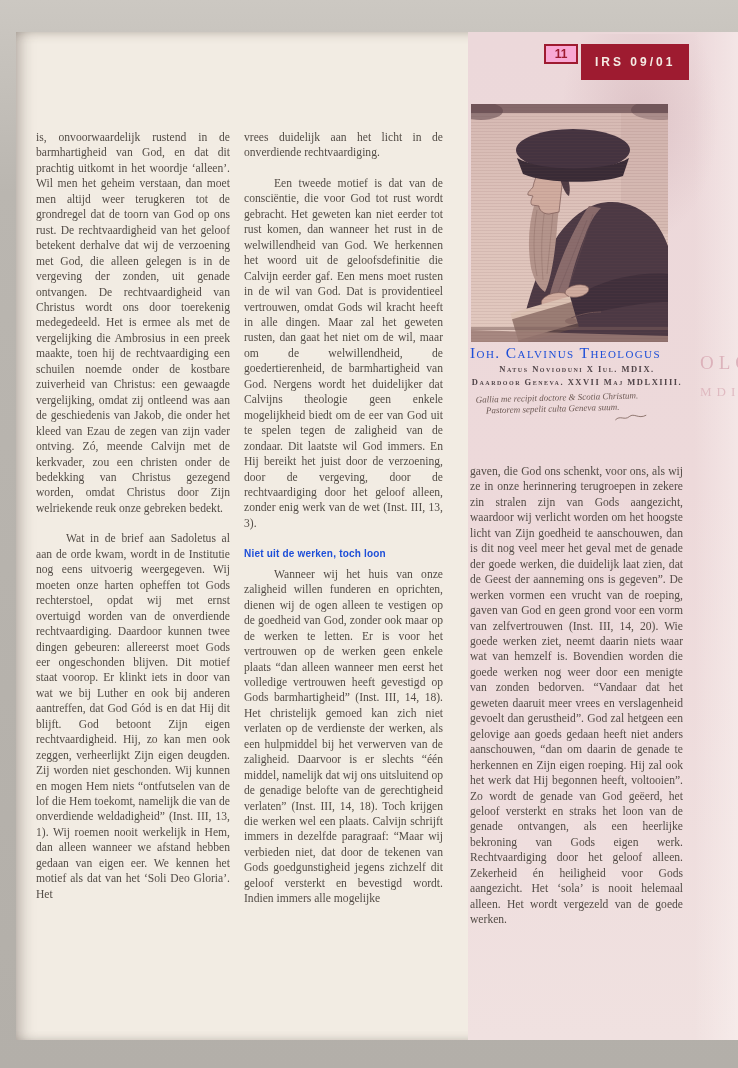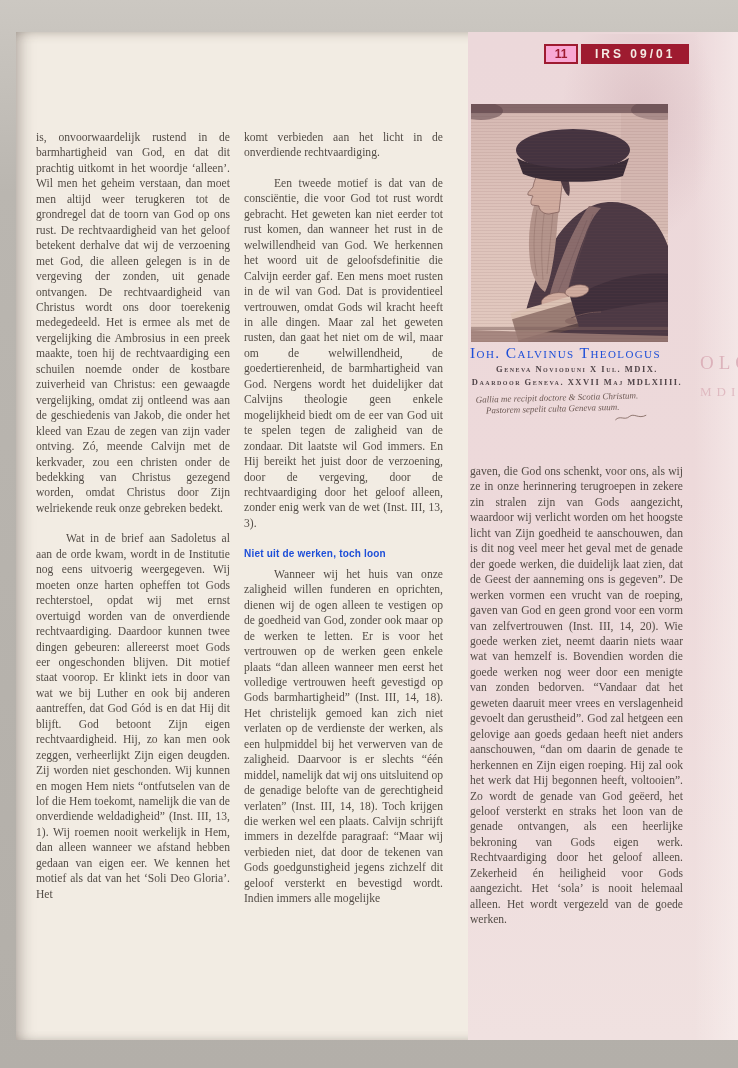--- a/index.html
+++ b/index.html
@@ -31,21 +31,21 @@
     position:absolute;left:528px;top:12px;display:flex;gap:3px;
     font-family:"Liberation Sans","DejaVu Sans",sans-serif;font-weight:bold;font-size:12px;
   }
   .pagenum{
     width:34px;height:20px;box-sizing:border-box;background:#f9a8d4;
     border:2px solid #9e1b30;color:#9e1b30;
     display:flex;align-items:center;justify-content:center;
   }
   .issue{
     height:20px;background:#9e1b30;color:#f5ebe4;letter-spacing:3px;
-    display:flex;align-items:center;padding:0 14px;
+    display:flex;align-items:center;padding:8px 14px;
   }
   .portrait-frame{
     position:absolute;left:455px;top:72px;width:197px;height:238px;
     box-shadow:inset 0 0 18px rgba(90,60,60,.28);
   }
   .portrait-frame svg{display:block;}
   .caption{position:absolute;left:454px;top:312px;width:214px;color:#473e41;}
   .cap-title{
     font-size:15.5px;font-variant:small-caps;letter-spacing:1.4px;
     color:#1d4ed8;white-space:nowrap;
@@ -145,21 +145,21 @@
       <ellipse cx="100" cy="217" rx="6" ry="3" fill="#8a6c66"></ellipse>
 
       <path d="M0,226 L197,232 L197,238 L0,238 Z" fill="#9c7d76" opacity="0.85"></path>
       <rect y="223" width="197" height="3" fill="#7c5f5c" opacity="0.5"></rect>
       <rect width="197" height="238" fill="url(#hatch)"></rect>
     </svg>
   </div>
 
   <div class="caption">
     <div class="cap-title">Ioh. Calvinus Theologus</div>
-    <div class="cap-meta">Geneva Novioduni X Iul. MDIX.</div>
+    <div class="cap-meta">Natus Novioduni X Iul. MDIX.</div>
     <div class="cap-meta">Daardoor Geneva. XXVII Maj MDLXIIII.</div>
     <div class="cap-script">
       <div class="l1">Gallia me recipit doctore &amp; Scotia Christum.</div>
       <div class="l2">Pastorem sepelit culta Geneva suum.</div>
       <svg class="sig" width="34" height="8">
         <path d="M1,6 C6,1 10,7 15,3 C20,-1 24,6 32,2" stroke="#7a6058" stroke-width="0.8" fill="none"></path>
       </svg>
     </div>
   </div>
 
@@ -167,21 +167,21 @@
     <div class="ghost-1">OLOGU</div>
     <div class="ghost-2">MDIX.</div>
   </div>
 
   <div class="col col-left">
     <p class="para">is, onvoorwaardelijk rustend in de barmhartigheid van God, en dat dit prachtig uitkomt in het woordje ‘alleen’. Wil men het geheim verstaan, dan moet men altijd weer terugkeren tot de grondregel dat de toorn van God op ons rust. De rechtvaardigheid van het geloof betekent derhalve dat wij de verzoening met God, die alleen gelegen is in de vergeving der zonden, uit genade ontvangen. De rechtvaardigheid van Christus wordt ons door toerekenig medegedeeld. Het is ermee als met de vergelijking die Ambrosius in een preek maakte, toen hij de rechtvaardiging een schuilen noemde onder de kostbare zuiverheid van Christus: een gewaagde vergelijking, omdat zij ontleend was aan de geschiedenis van Jakob, die onder het kleed van Ezau de zegen van zijn vader ontving. Zó, meende Calvijn met de kerkvader, zou een christen onder de bedekking van Christus gezegend worden, omdat Christus door Zijn welriekende reuk onze gebreken bedekt.</p>
     <p class="para indent">Wat in de brief aan Sadoletus al aan de orde kwam, wordt in de Institutie nog eens uitvoerig weergegeven. Wij moeten onze harten opheffen tot Gods rechterstoel, opdat wij met ernst overtuigd worden van de onverdiende rechtvaardiging. Daardoor kunnen twee dingen gebeuren: allereerst moet Gods eer ongeschonden blijven. Dit motief staat voorop. Er klinkt iets in door van wat we bij Luther en ook bij anderen aantreffen, dat God Gód is en dat Hij dit blijft. God betoont Zijn eigen rechtvaardigheid. Hij, zo kan men ook zeggen, verheerlijkt Zijn eigen deugden. Zij worden niet geschonden. Wij kunnen en mogen Hem niets “ontfutselen van de lof die Hem toekomt, namelijk die van de onverdiende weldadigheid” (Inst. III, 13, 1). Wij roemen nooit werkelijk in Hem, dan alleen wanneer we afstand hebben gedaan van eigen eer. We kennen het motief als dat van het ‘Soli Deo Gloria’. Het</p>
   </div>
 
   <div class="col col-mid">
-    <p class="para">komt verbieden aan het licht in de onverdiende rechtvaardiging.</p>
+    <p class="para">vrees duidelijk aan het licht in de onverdiende rechtvaardiging.</p>
     <p class="para indent">Een tweede motief is dat van de consciëntie, die voor God tot rust wordt gebracht. Het geweten kan niet eerder tot rust komen, dan wanneer het rust in de welwillendheid van God. We herkennen het woord uit de geloofsdefinitie die Calvijn eerder gaf. Een mens moet rusten in de wil van God. Dat is providentieel vertrouwen, omdat Gods wil kracht heeft in alle dingen. Maar zal het geweten rusten, dan gaat het niet om de wil, maar om de welwillendheid, de goedertierenheid, de barmhartigheid van God. Nergens wordt het duidelijker dat Calvijns theologie geen enkele mogelijkheid biedt om de eer van God uit te spelen tegen de zaligheid van de zondaar. Dit laatste wil God immers. En Hij bereikt het juist door de verzoening, door de vergeving, door de rechtvaardiging door het geloof alleen, zonder enig werk van de wet (Inst. III, 13, 3).</p>
     <h3 class="section-heading">Niet uit de werken, toch loon</h3>
     <p class="para indent" style="margin-top:0;">Wanneer wij het huis van onze zaligheid willen funderen en oprichten, dienen wij de ogen alleen te vestigen op de goedheid van God, zonder ook maar op de werken te letten. Er is voor het vertrouwen op de werken geen enkele plaats “dan alleen wanneer men eerst het volledige vertrouwen heeft gevestigd op Gods barmhartigheid” (Inst. III, 14, 18). Het christelijk gemoed kan zich niet verlaten op de verdienste der werken, als een hulpmiddel bij het verwerven van de zaligheid. Daarvoor is er slechts “één middel, namelijk dat wij ons uitsluitend op de genadige belofte van de gerechtigheid verlaten” (Inst. III, 14, 18). Toch krijgen die werken wel een plaats. Calvijn schrijft immers in dezelfde paragraaf: “Maar wij verbieden niet, dat door de tekenen van Gods goedgunstigheid jegens zichzelf dit geloof versterkt en bevestigd wordt. Indien immers alle mogelijke</p>
   </div>
 
   <div class="col col-right">
     <p class="para">gaven, die God ons schenkt, voor ons, als wij ze in onze herinnering terugroepen in zekere zin stralen zijn van Gods aangezicht, waardoor wij verlicht worden om het hoogste licht van Zijn goedheid te aanschouwen, dan is dit nog veel meer het geval met de genade der goede werken, die duidelijk laat zien, dat de Geest der aanneming ons is gegeven”. De werken vormen een vrucht van de roeping, gaven van God en geen grond voor een vorm van zelfvertrouwen (Inst. III, 14, 20). Wie goede werken ziet, neemt daarin niets waar wat van hemzelf is. Bovendien worden die goede werken nog weer door een menigte van zonden bedorven. “Vandaar dat het geweten daaruit meer vrees en verslagenheid gevoelt dan gerustheid”. God zal hetgeen een gelovige aan goeds gedaan heeft niet anders aanschouwen, “dan om daarin de genade te herkennen en Zijn eigen roeping. Hij zal ook het werk dat Hij begonnen heeft, voltooien”. Zo wordt de genade van God geëerd, het geloof versterkt en straks het loon van de genade ontvangen, als een heerlijke bekroning van Gods eigen werk. Rechtvaardiging door het geloof alleen. Zekerheid én heiligheid voor Gods aangezicht. Het ‘sola’ is nooit helemaal alleen. Het wordt vergezeld van de goede werken.</p>
   </div>
 
 </div>

